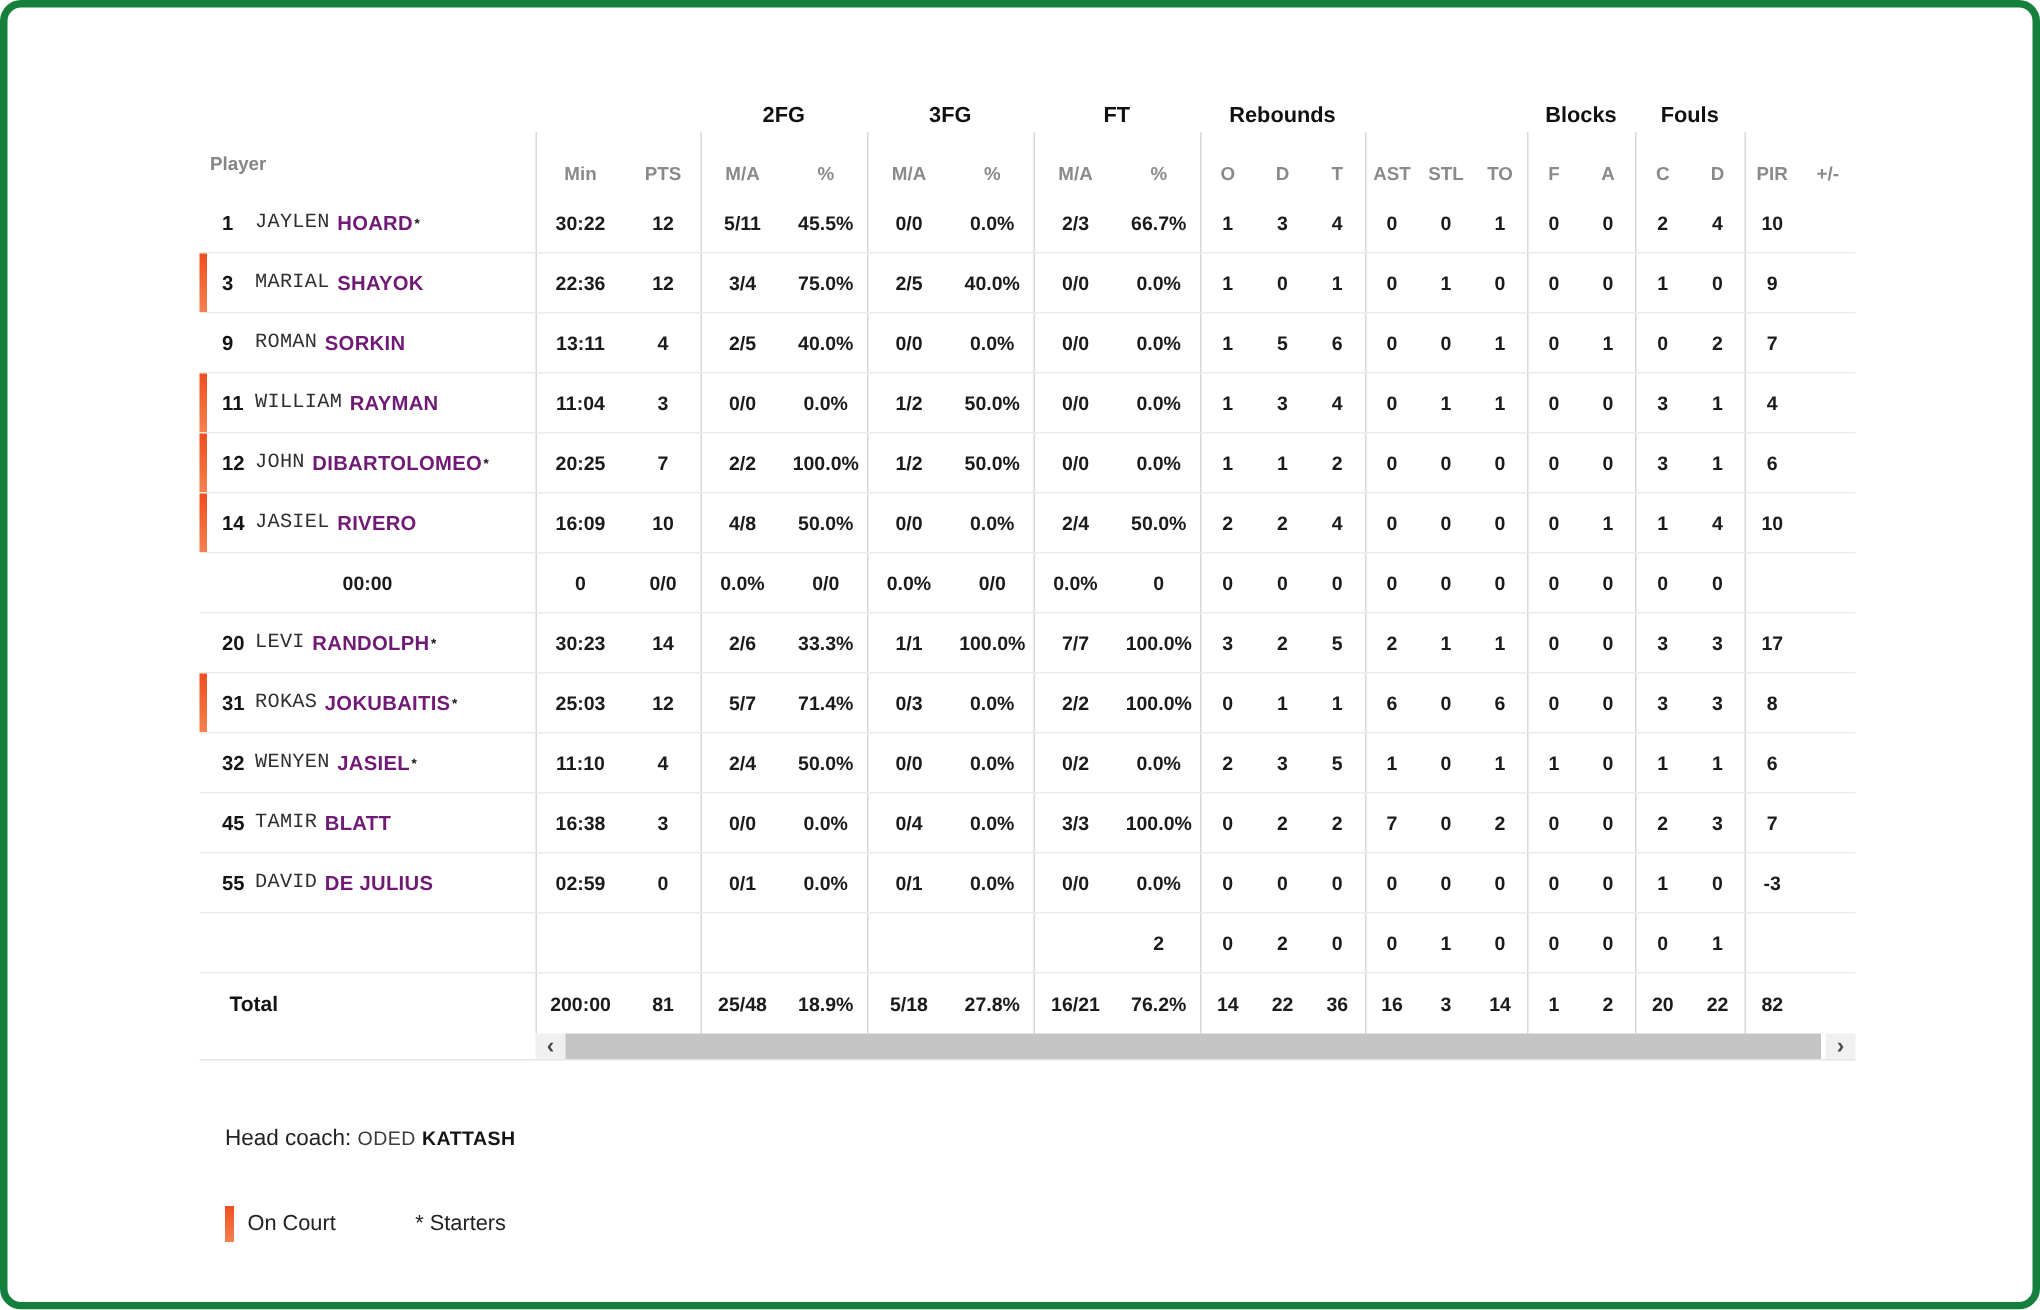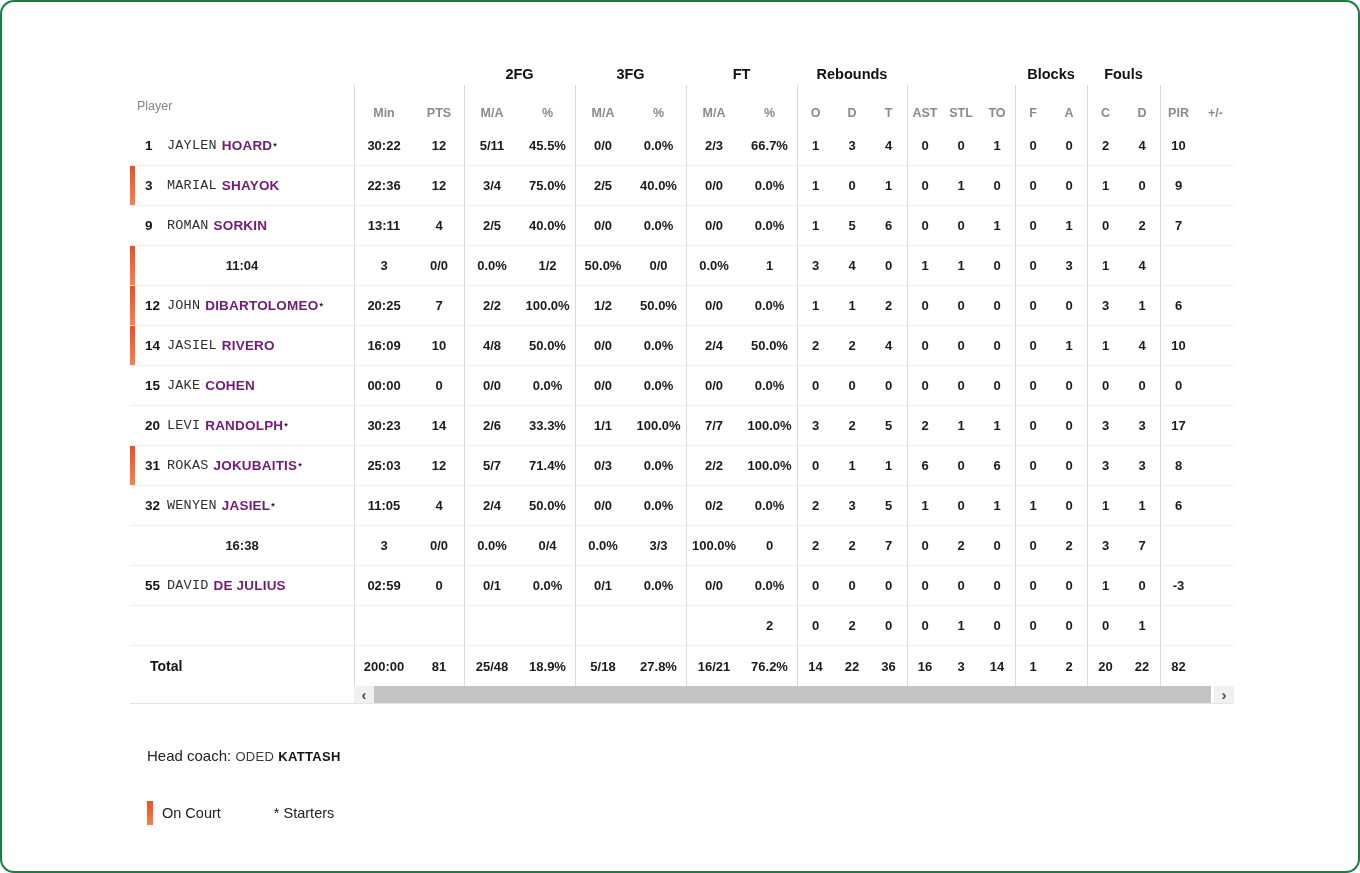--- a/index.html
+++ b/index.html
@@ -1,38 +1,38 @@
 <!DOCTYPE html>
 <html style="--accent-top: #ee4e1f; --accent-bottom: #f5824f;"><head>
 <meta charset="utf-8">
 <style>
   * { margin:0; padding:0; box-sizing:border-box; }
   html,body { width:1360px; height:873px; background:#ffffff; font-family:"Liberation Sans", sans-serif; }
   .card {
     position:relative; width:1360px; height:873px; background:#ffffff;
-    border:2px solid #15803d; border-radius:14px; overflow:hidden;
+    border:5px solid #15803d; border-radius:14px; overflow:hidden;
   }
   .table-wrap { position:absolute; left:128px; top:60px; width:1104px; }
 
   
   .vdiv { position:absolute; top:23px; width:1px; height:601px; background:#d8d8d8; }
   .vdiv:nth-child(1){left:224px;} .vdiv:nth-child(2){left:334px;}
   .vdiv:nth-child(3){left:445px;} .vdiv:nth-child(4){left:556px;}
   .vdiv:nth-child(5){left:667px;} .vdiv:nth-child(6){left:777px;}
   .vdiv:nth-child(7){left:885px;} .vdiv:nth-child(8){left:957px;}
   .vdiv:nth-child(9){left:1030px;}
 
   .grid { display:grid; grid-template-columns:224px 60px 50px 56px 55px 56px 55px 56px 55px 37px 36px 37px 36px 36px 36px 36px 36px 37px 36px 37px 37px; }
 
   .group-row { height:24px; align-items:center; }
   .glabel { font-size:14.5px; font-weight:700; color:#111; text-align:center; }
   .g-2fg{grid-column:4/6;} .g-3fg{grid-column:6/8;} .g-ft{grid-column:8/10;}
   .g-reb{grid-column:10/13;} .g-blk{grid-column:16/18;} .g-fouls{grid-column:18/20;}
 
-  .player-header { position:absolute; left:7px; top:37px; font-size:12.5px; font-weight:400; color:#858585; }
+  .player-header { position:absolute; left:7px; top:37px; font-size:12.5px; font-weight:700; color:#858585; }
 
   .subheader-row { height:40px; }
   .subheader-row .hcell { display:flex; align-items:flex-end; justify-content:center; padding-bottom:6px;
     font-size:12.5px; font-weight:700; color:#8a8a8a; white-space:nowrap; }
 
   .trow { height:40px; border-bottom:1px solid #ececec; position:relative; }
   .trow:last-child { border-bottom:none; }
   .cell { display:flex; align-items:center; justify-content:center;
     font-size:13px; font-weight:700; color:#1b1b1b; white-space:nowrap; }
   .player-cell { justify-content:flex-start; padding-left:15px; }
@@ -190,20 +190,25 @@
           <div class="cell">1</div>
           <div class="cell">0</div>
           <div class="cell">1</div>
           <div class="cell">0</div>
           <div class="cell">2</div>
           <div class="cell">7</div>
           <div class="cell"></div>
         </div>
         <div class="grid trow">
           <span class="oncourt-bar"></span>
+          <div class="cell player-cell">
+            <span class="pnum">11</span>
+            <span class="pfirst">WILLIAM</span>
+            <span class="plast">RAYMAN</span>
+          </div>
           <div class="cell">11:04</div>
           <div class="cell">3</div>
           <div class="cell">0/0</div>
           <div class="cell">0.0%</div>
           <div class="cell">1/2</div>
           <div class="cell">50.0%</div>
           <div class="cell">0/0</div>
           <div class="cell">0.0%</div>
           <div class="cell">1</div>
           <div class="cell">3</div>
@@ -269,25 +274,20 @@
           <div class="cell">0</div>
           <div class="cell">0</div>
           <div class="cell">0</div>
           <div class="cell">1</div>
           <div class="cell">1</div>
           <div class="cell">4</div>
           <div class="cell">10</div>
           <div class="cell"></div>
         </div>
         <div class="grid trow">
-          <div class="cell player-cell">
-            <span class="pnum">15</span>
-            <span class="pfirst">JAKE</span>
-            <span class="plast">COHEN</span>
-          </div>
           <div class="cell">00:00</div>
           <div class="cell">0</div>
           <div class="cell">0/0</div>
           <div class="cell">0.0%</div>
           <div class="cell">0/0</div>
           <div class="cell">0.0%</div>
           <div class="cell">0/0</div>
           <div class="cell">0.0%</div>
           <div class="cell">0</div>
           <div class="cell">0</div>
@@ -359,21 +359,21 @@
           <div class="cell">8</div>
           <div class="cell"></div>
         </div>
         <div class="grid trow">
           <div class="cell player-cell">
             <span class="pnum">32</span>
             <span class="pfirst">WENYEN</span>
             <span class="plast">JASIEL</span>
             <span class="starmark">*</span>
           </div>
-          <div class="cell">11:05</div>
+          <div class="cell">11:10</div>
           <div class="cell">4</div>
           <div class="cell">2/4</div>
           <div class="cell">50.0%</div>
           <div class="cell">0/0</div>
           <div class="cell">0.0%</div>
           <div class="cell">0/2</div>
           <div class="cell">0.0%</div>
           <div class="cell">2</div>
           <div class="cell">3</div>
           <div class="cell">5</div>
@@ -381,20 +381,25 @@
           <div class="cell">0</div>
           <div class="cell">1</div>
           <div class="cell">1</div>
           <div class="cell">0</div>
           <div class="cell">1</div>
           <div class="cell">1</div>
           <div class="cell">6</div>
           <div class="cell"></div>
         </div>
         <div class="grid trow">
+          <div class="cell player-cell">
+            <span class="pnum">45</span>
+            <span class="pfirst">TAMIR</span>
+            <span class="plast">BLATT</span>
+          </div>
           <div class="cell">16:38</div>
           <div class="cell">3</div>
           <div class="cell">0/0</div>
           <div class="cell">0.0%</div>
           <div class="cell">0/4</div>
           <div class="cell">0.0%</div>
           <div class="cell">3/3</div>
           <div class="cell">100.0%</div>
           <div class="cell">0</div>
           <div class="cell">2</div>

